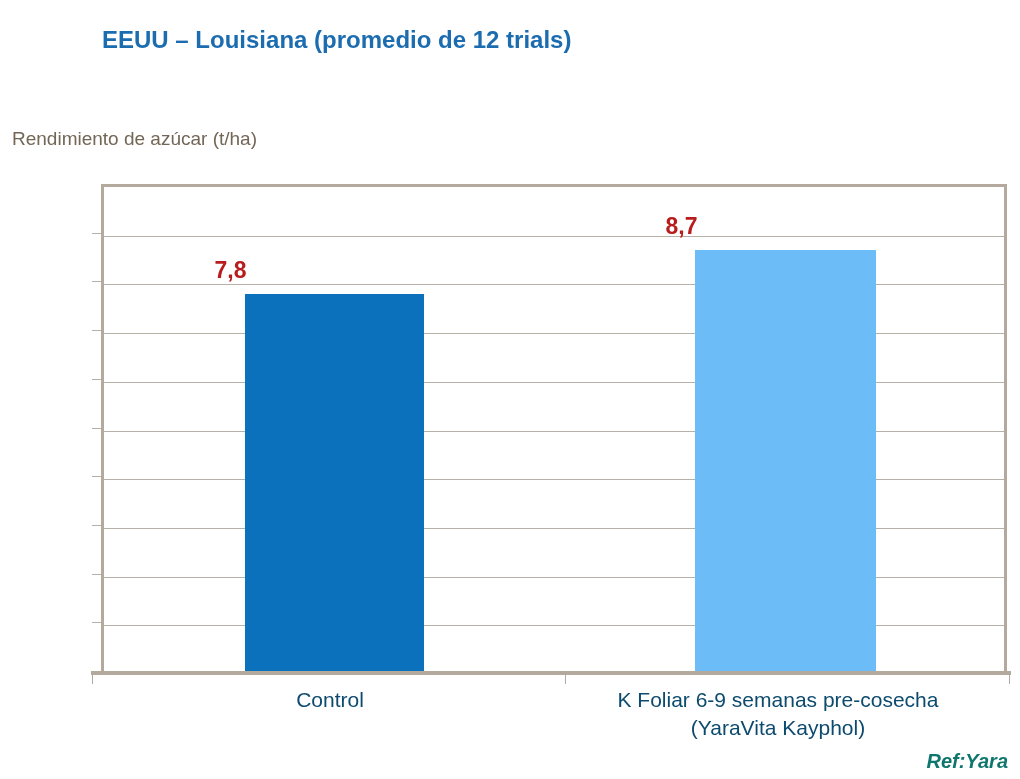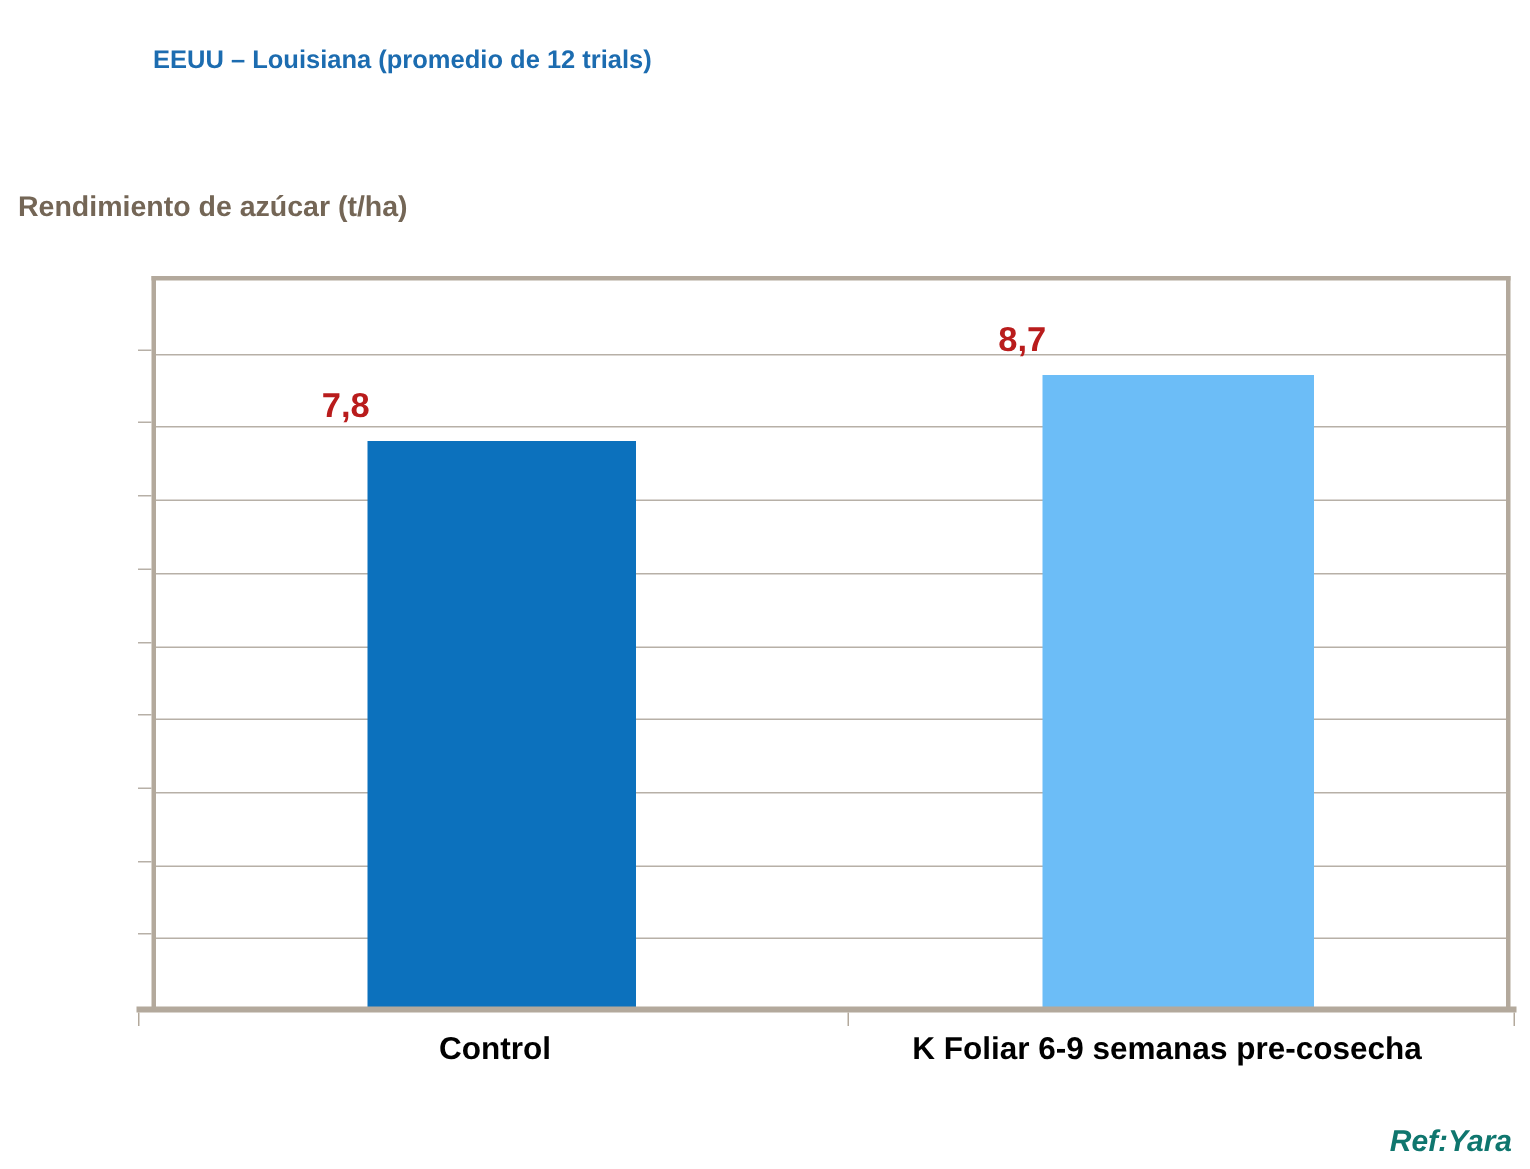--- a/index.html
+++ b/index.html
@@ -25,34 +25,34 @@
   }
   #chart-title {
     font-size: 27px;
     font-weight: bold;
     color: #1c6cb0;
     line-height: 34px;
     letter-spacing: -0.2px;
     white-space: nowrap;
   }
   #chart-subtitle {
-    font-size: 17px;
+    font-size: 24px;
     font-weight: bold;
     color: #1c6cb0;
     line-height: 26px;
     margin-top: 3px;
     white-space: nowrap;
   }
 
   #axis-label-y {
     position: absolute;
     left: 12px;
     top: 128px;
     font-size: 19px;
-    font-weight: bold;
+    font-weight: normal;
     color: #746656;
     white-space: nowrap;
   }
 
   
   #plot-frame {
     position: absolute;
     left: 101px;
     top: 184px;
     width: 906px;
@@ -127,22 +127,22 @@
   #bar-value-1 {
     left: 591px;
     width: 181px;
   }
 
   
   .cat-label {
     position: absolute;
     top: 686px;
     font-size: 21px;
-    font-weight: bold;
-    color: #000000;
+    font-weight: normal;
+    color: #0c4a6e;
     text-align: center;
     line-height: 28px;
   }
   #cat-label-0 {
     left: 115px;
     width: 430px;
   }
   #cat-label-1 {
     left: 553px;
     width: 450px;
@@ -199,16 +199,17 @@
 <div class="y-tick" style="top: 330px;"></div>
 <div class="y-tick" style="top: 281px;"></div>
 <div class="y-tick" style="top: 233px;"></div>
 <div class="bar-value-label" id="bar-value-0" style="top: 257px; text-align: center;">7,8</div>
 <div class="bar-value-label" id="bar-value-1" style="top: 213px;">8,7</div>
 <div class="cat-label" id="cat-label-0">
     <div>Control</div>
   </div>
 <div class="cat-label" id="cat-label-1">
     <div>K Foliar 6-9 semanas pre-cosecha</div>
+    <div>(YaraVita Kayphol)</div>
   </div>
 <div class="axis-tick" style="left: 92px; top: 675px; height: 9px;"></div>
 <div class="axis-tick" style="left: 565px; top: 675px; height: 9px;"></div>
 <div class="axis-tick" style="left: 1009px; top: 675px; height: 9px;"></div>
 
 </body></html>

